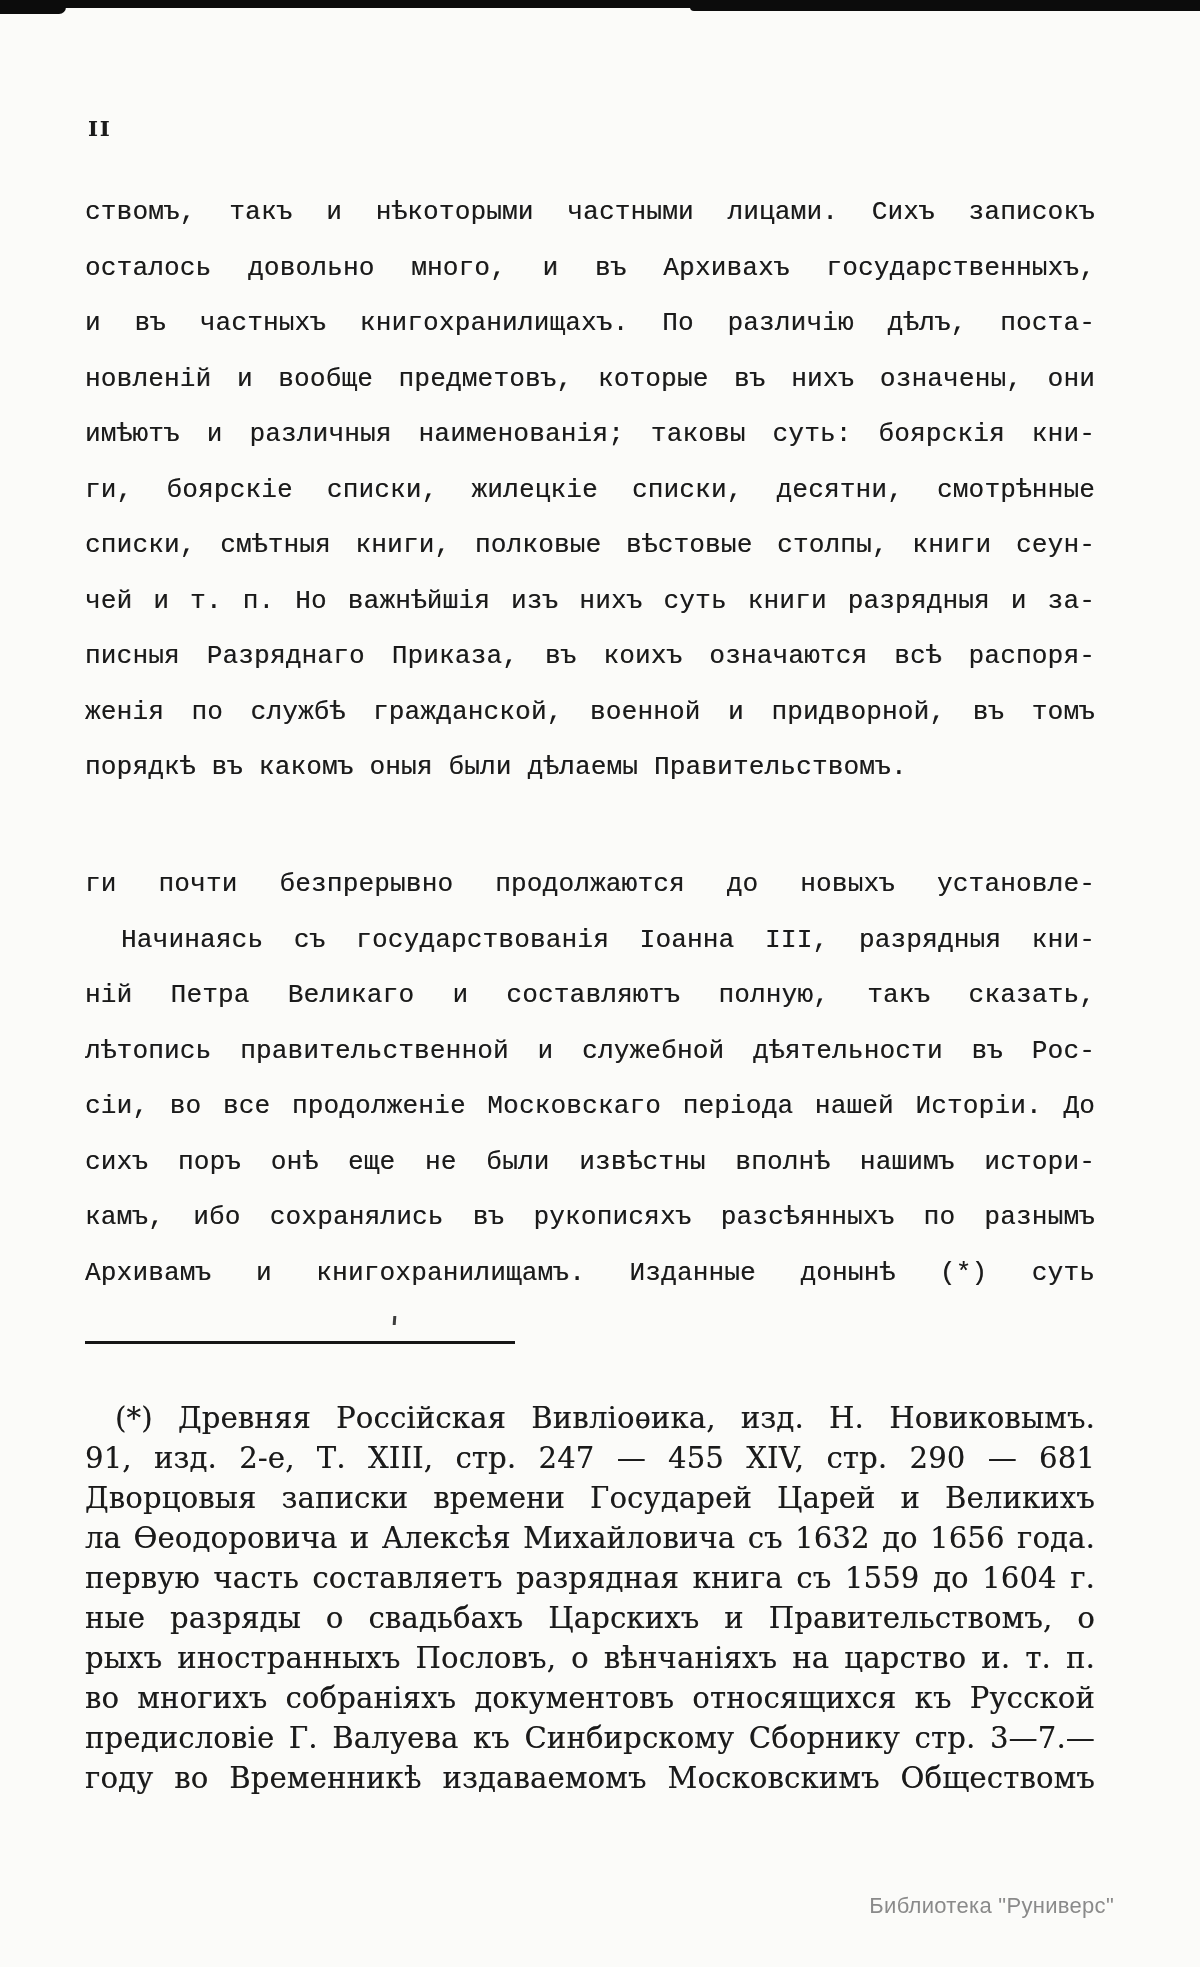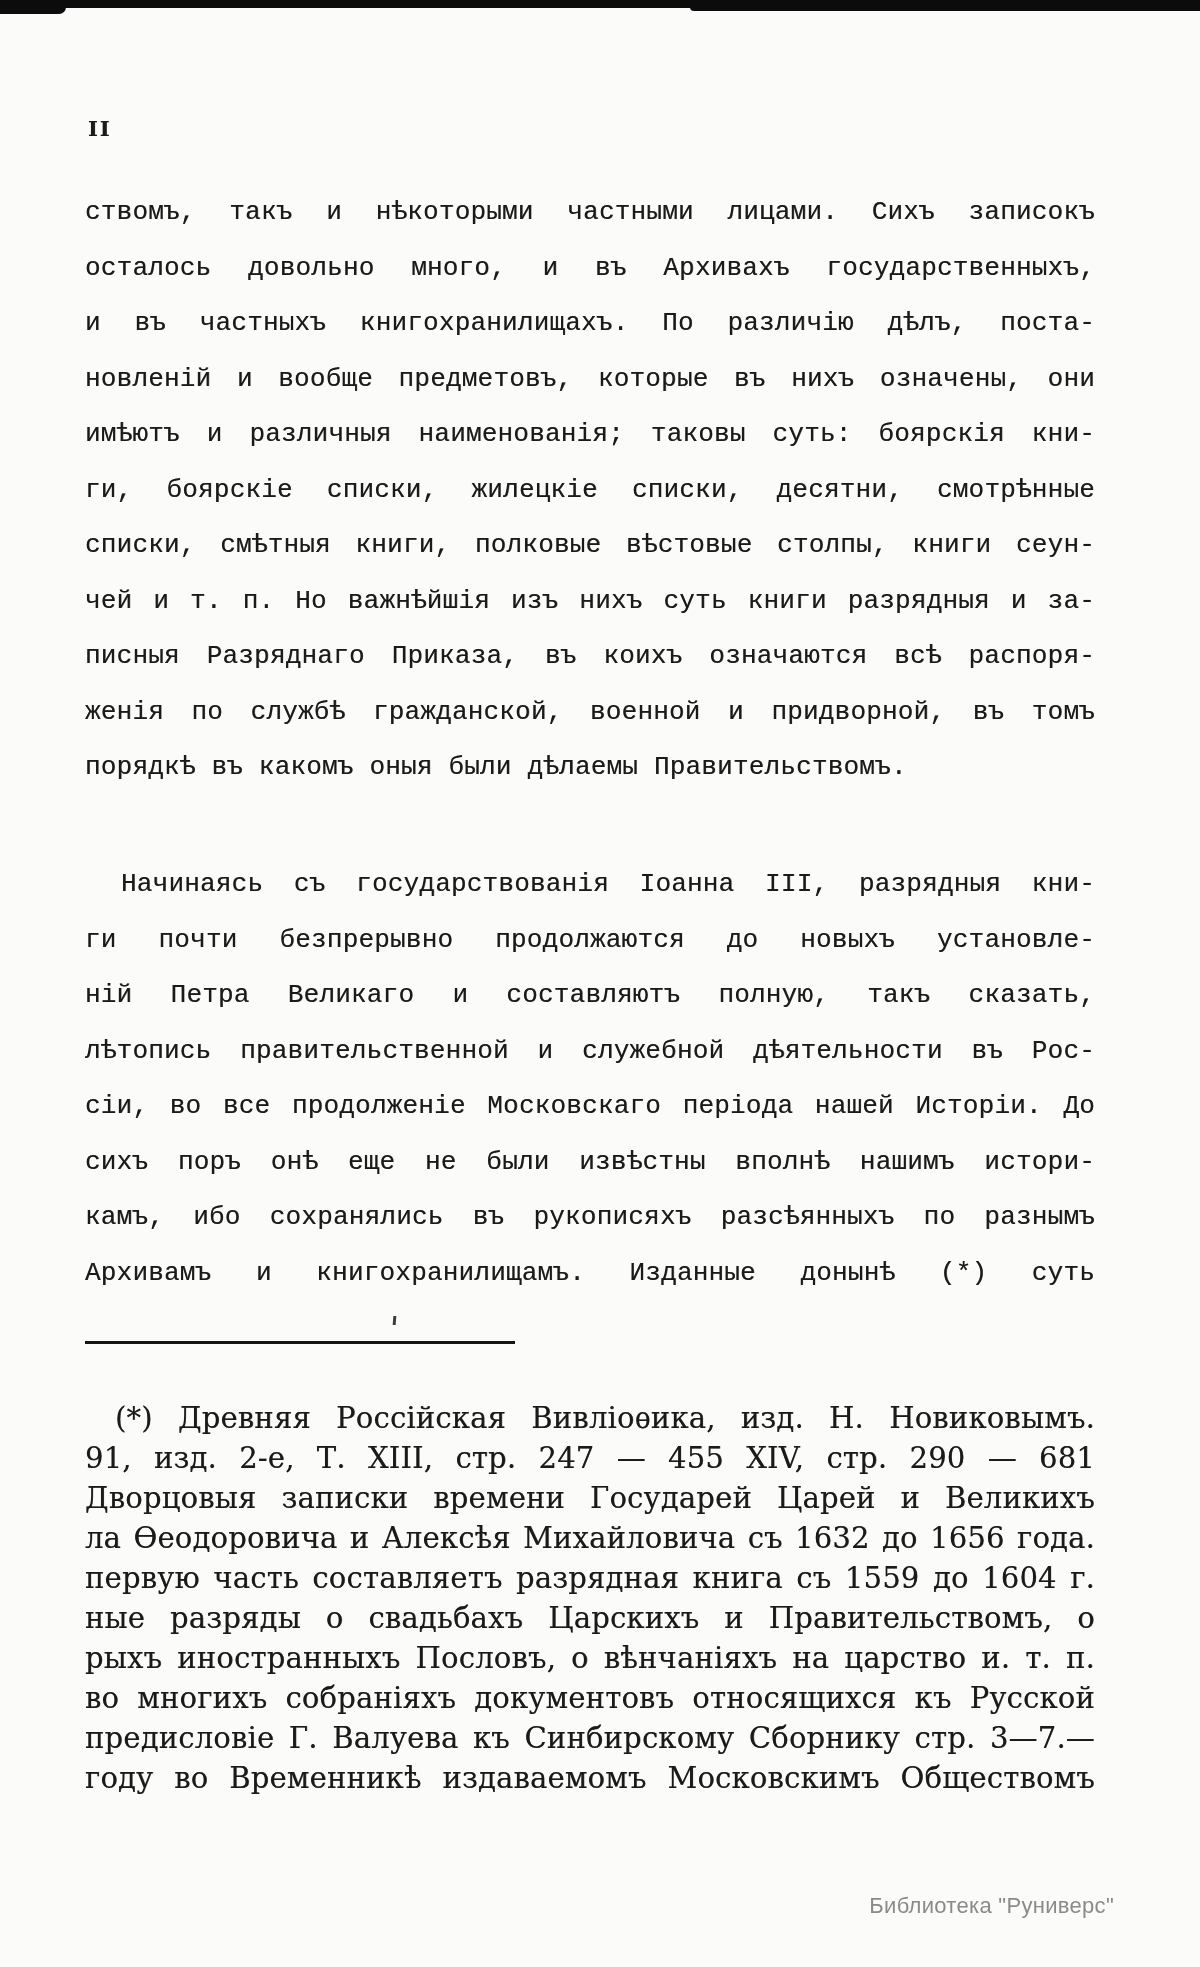--- a/index.html
+++ b/index.html
@@ -114,22 +114,22 @@
       <div class="line">новленій и вообще предметовъ, которые въ нихъ означены, они</div>
       <div class="line">имѣютъ и различныя наименованія; таковы суть: боярскія кни-</div>
       <div class="line">ги, боярскіе списки, жилецкіе списки, десятни, смотрѣнные</div>
       <div class="line">списки, смѣтныя книги, полковые вѣстовые столпы, книги сеун-</div>
       <div class="line">чей и т. п. Но важнѣйшія изъ нихъ суть книги разрядныя и за-</div>
       <div class="line">писныя Разряднаго Приказа, въ коихъ означаются всѣ распоря-</div>
       <div class="line">женія по службѣ гражданской, военной и придворной, въ томъ</div>
       <div class="line short">порядкѣ въ какомъ оныя были дѣлаемы Правительствомъ.</div>
     </div>
   <div id="p2" class="para">
+      <div class="line">ги почти безпрерывно продолжаются до новыхъ установле-</div>
       <div class="line indent">Начинаясь съ государствованія Іоанна III, разрядныя кни-</div>
-      <div class="line">ги почти безпрерывно продолжаются до новыхъ установле-</div>
       <div class="line">ній Петра Великаго и составляютъ полную, такъ сказать,</div>
       <div class="line">лѣтопись правительственной и служебной дѣятельности въ Рос-</div>
       <div class="line">сіи, во все продолженіе Московскаго періода нашей Исторіи. До</div>
       <div class="line">сихъ поръ онѣ еще не были извѣстны вполнѣ нашимъ истори-</div>
       <div class="line">камъ, ибо сохранялись въ рукописяхъ разсѣянныхъ по разнымъ</div>
       <div class="line">Архивамъ и книгохранилищамъ. Изданные донынѣ (*) суть</div>
     </div>
 
   <div class="rule"></div>
 

